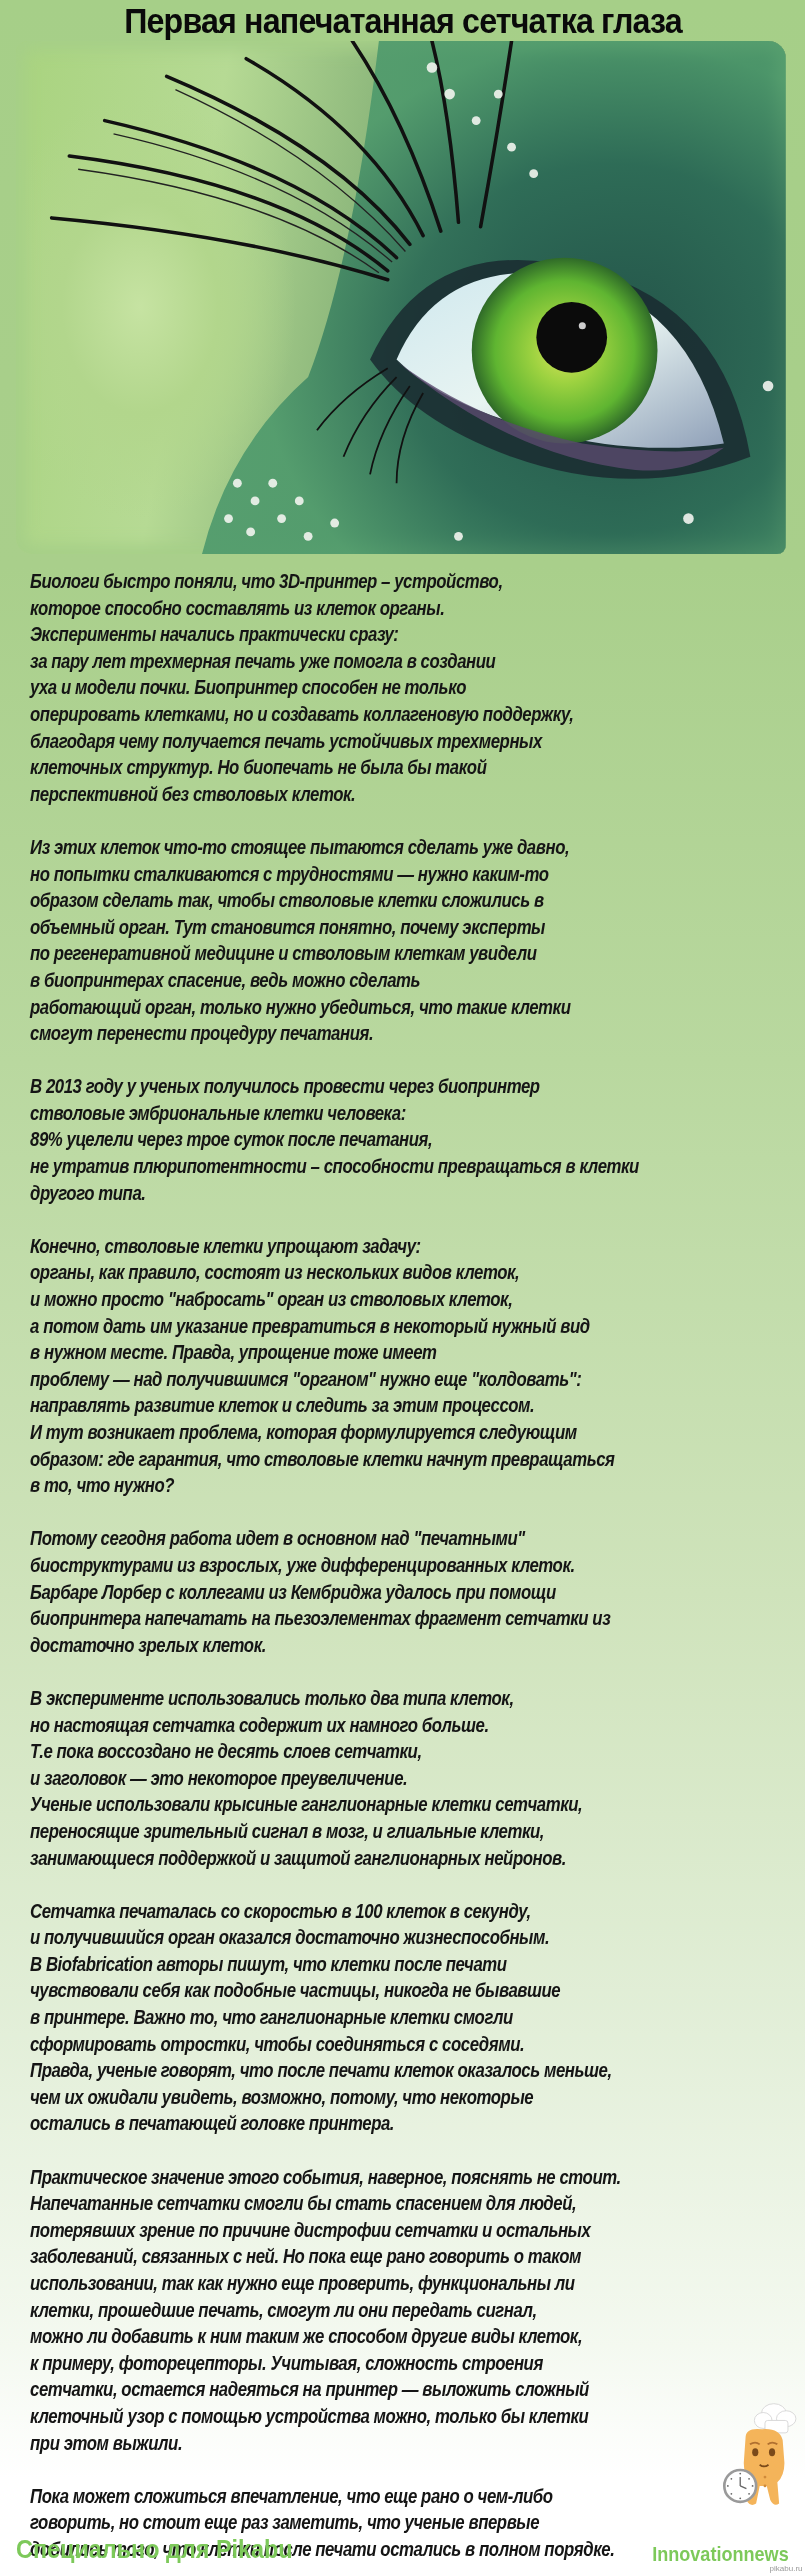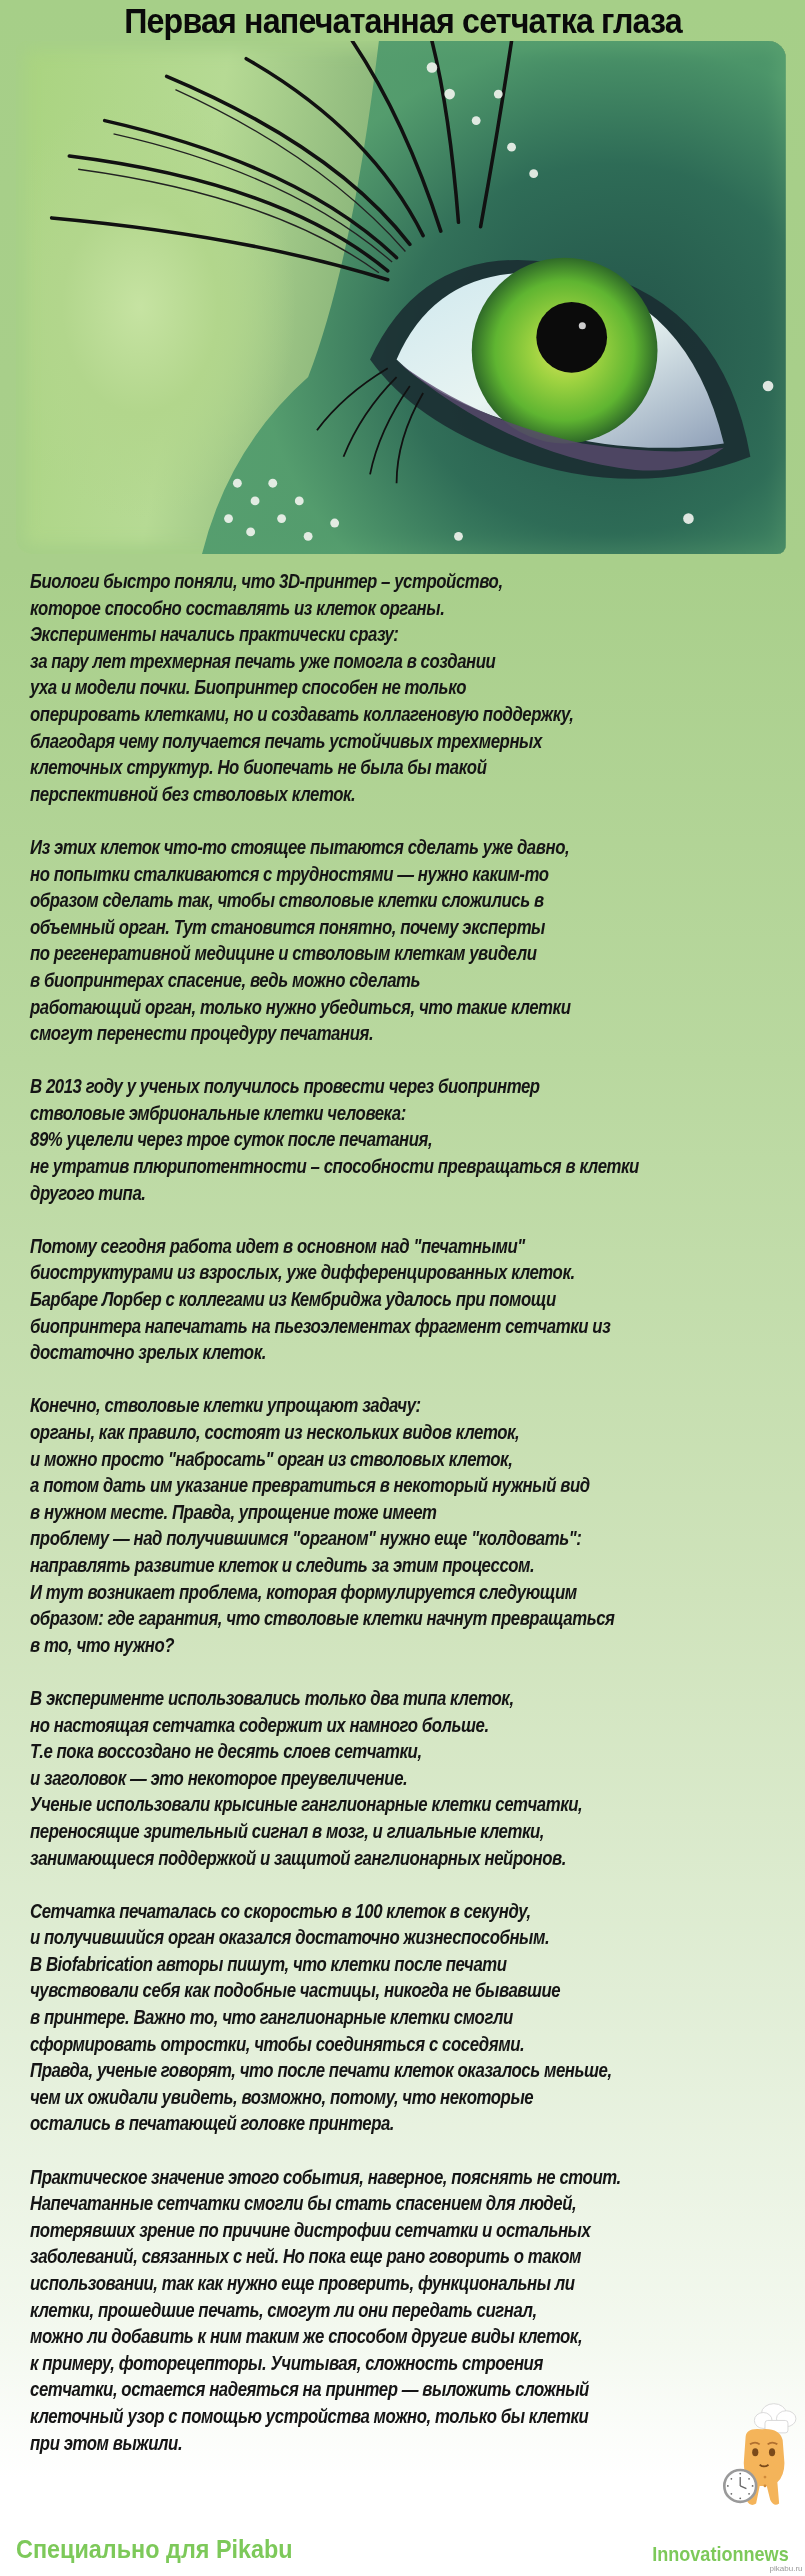--- a/index.html
+++ b/index.html
@@ -207,37 +207,37 @@
     <span class="line">смогут перенести процедуру печатания.</span>
   </div>
   <div class="para">
     <span class="line">В 2013 году у ученых получилось провести через биопринтер</span>
     <span class="line">стволовые эмбриональные клетки человека:</span>
     <span class="line">89% уцелели через трое суток после печатания,</span>
     <span class="line">не утратив плюрипотентности – способности превращаться в клетки</span>
     <span class="line">другого типа.</span>
   </div>
   <div class="para">
-    <span class="line">Потому сегодня работа идет в основном над "печатными"</span>
-    <span class="line">биоструктурами из взрослых, уже дифференцированных клеток.</span>
-    <span class="line">Барбаре Лорбер с коллегами из Кембриджа удалось при помощи</span>
-    <span class="line">биопринтера напечатать на пьезоэлементах фрагмент сетчатки из</span>
-    <span class="line">достаточно зрелых клеток.</span>
-  </div>
-  <div class="para">
     <span class="line">Конечно, стволовые клетки упрощают задачу:</span>
     <span class="line">органы, как правило, состоят из нескольких видов клеток,</span>
     <span class="line">и можно просто "набросать" орган из стволовых клеток,</span>
     <span class="line">а потом дать им указание превратиться в некоторый нужный вид</span>
     <span class="line">в нужном месте. Правда, упрощение тоже имеет</span>
     <span class="line">проблему — над получившимся "органом" нужно еще "колдовать":</span>
     <span class="line">направлять развитие клеток и следить за этим процессом.</span>
     <span class="line">И тут возникает проблема, которая формулируется следующим</span>
     <span class="line">образом: где гарантия, что стволовые клетки начнут превращаться</span>
     <span class="line">в то, что нужно?</span>
+  </div>
+  <div class="para">
+    <span class="line">Потому сегодня работа идет в основном над "печатными"</span>
+    <span class="line">биоструктурами из взрослых, уже дифференцированных клеток.</span>
+    <span class="line">Барбаре Лорбер с коллегами из Кембриджа удалось при помощи</span>
+    <span class="line">биопринтера напечатать на пьезоэлементах фрагмент сетчатки из</span>
+    <span class="line">достаточно зрелых клеток.</span>
   </div>
   <div class="para">
     <span class="line">В эксперименте использовались только два типа клеток,</span>
     <span class="line">но настоящая сетчатка содержит их намного больше.</span>
     <span class="line">Т.е пока воссоздано не десять слоев сетчатки,</span>
     <span class="line">и заголовок — это некоторое преувеличение.</span>
     <span class="line">Ученые использовали крысиные ганглионарные клетки сетчатки,</span>
     <span class="line">переносящие зрительный сигнал в мозг, и глиальные клетки,</span>
     <span class="line">занимающиеся поддержкой и защитой ганглионарных нейронов.</span>
   </div>
@@ -257,20 +257,25 @@
     <span class="line">Напечатанные сетчатки смогли бы стать спасением для людей,</span>
     <span class="line">потерявших зрение по причине дистрофии сетчатки и остальных</span>
     <span class="line">заболеваний, связанных с ней. Но пока еще рано говорить о таком</span>
     <span class="line">использовании, так как нужно еще проверить, функциональны ли</span>
     <span class="line">клетки, прошедшие печать, смогут ли они передать сигнал,</span>
     <span class="line">можно ли добавить к ним таким же способом другие виды клеток,</span>
     <span class="line">к примеру, фоторецепторы. Учитывая, сложность строения</span>
     <span class="line">сетчатки, остается надеяться на принтер — выложить сложный</span>
     <span class="line">клеточный узор с помощью устройства можно, только бы клетки</span>
     <span class="line">при этом выжили.</span>
+  </div>
+  <div class="para">
+    <span class="line">Пока может сложиться впечатление, что еще рано о чем-либо</span>
+    <span class="line">говорить, но стоит еще раз заметить, что ученые впервые</span>
+    <span class="line">добились того, что клетки после печати остались в полном порядке.</span>
   </div>
 </div>
 
 <div class="mascot">
   <svg width="84" height="115" viewBox="0 0 95 130">
 
     <ellipse cx="62" cy="14" rx="14" ry="11" fill="#ffffff" stroke="#d5d5d5"></ellipse>
     <ellipse cx="76" cy="20" rx="11" ry="9" fill="#ffffff" stroke="#d5d5d5"></ellipse>
     <ellipse cx="50" cy="22" rx="10" ry="9" fill="#ffffff" stroke="#d5d5d5"></ellipse>
     <rect x="52" y="22" width="26" height="14" rx="3" fill="#ffffff" stroke="#d5d5d5"></rect>

